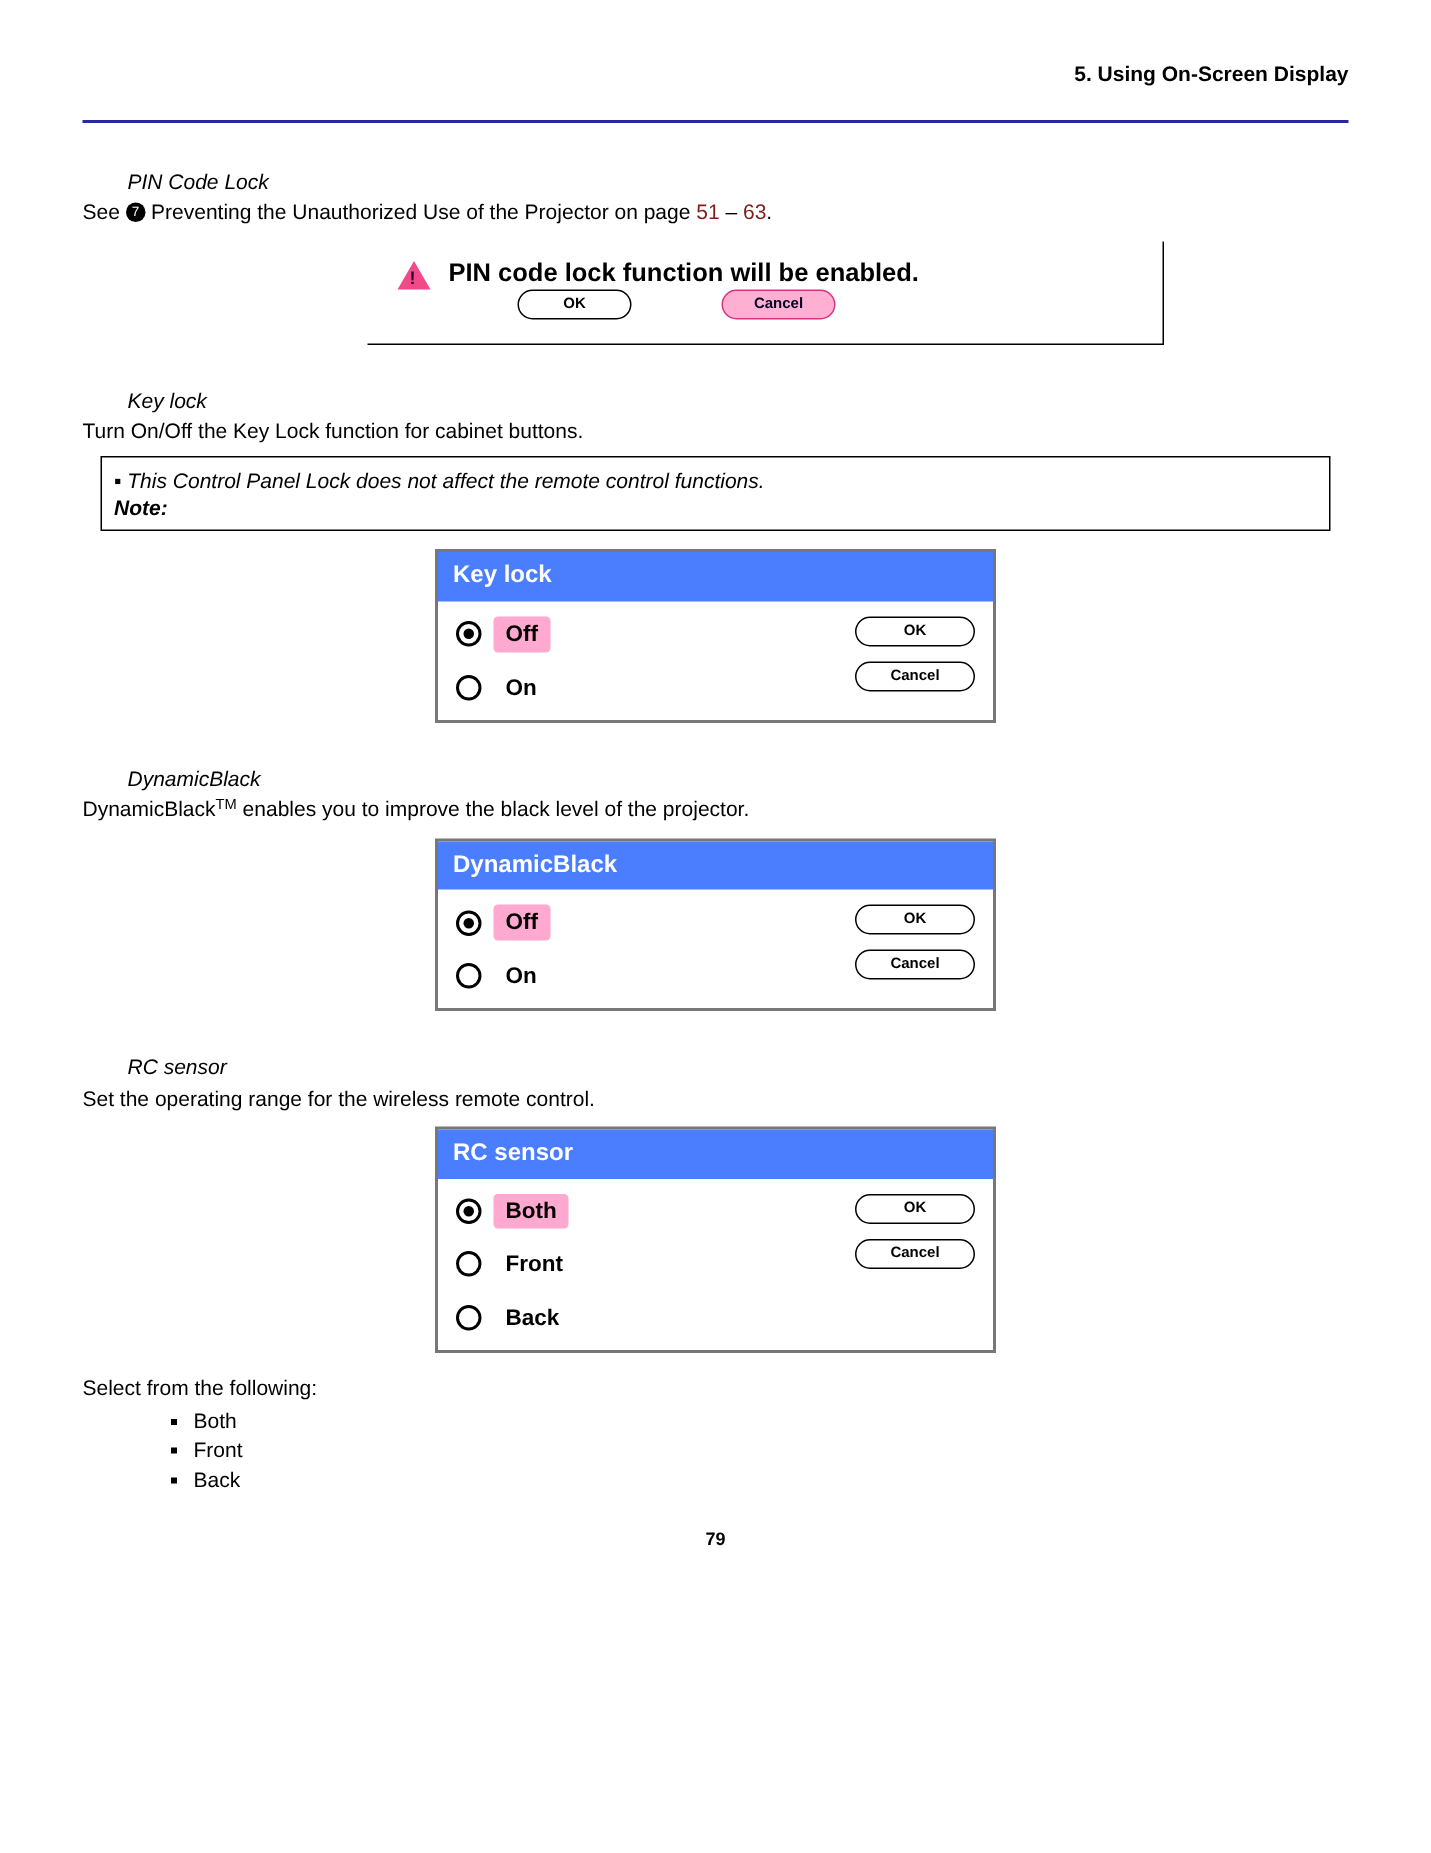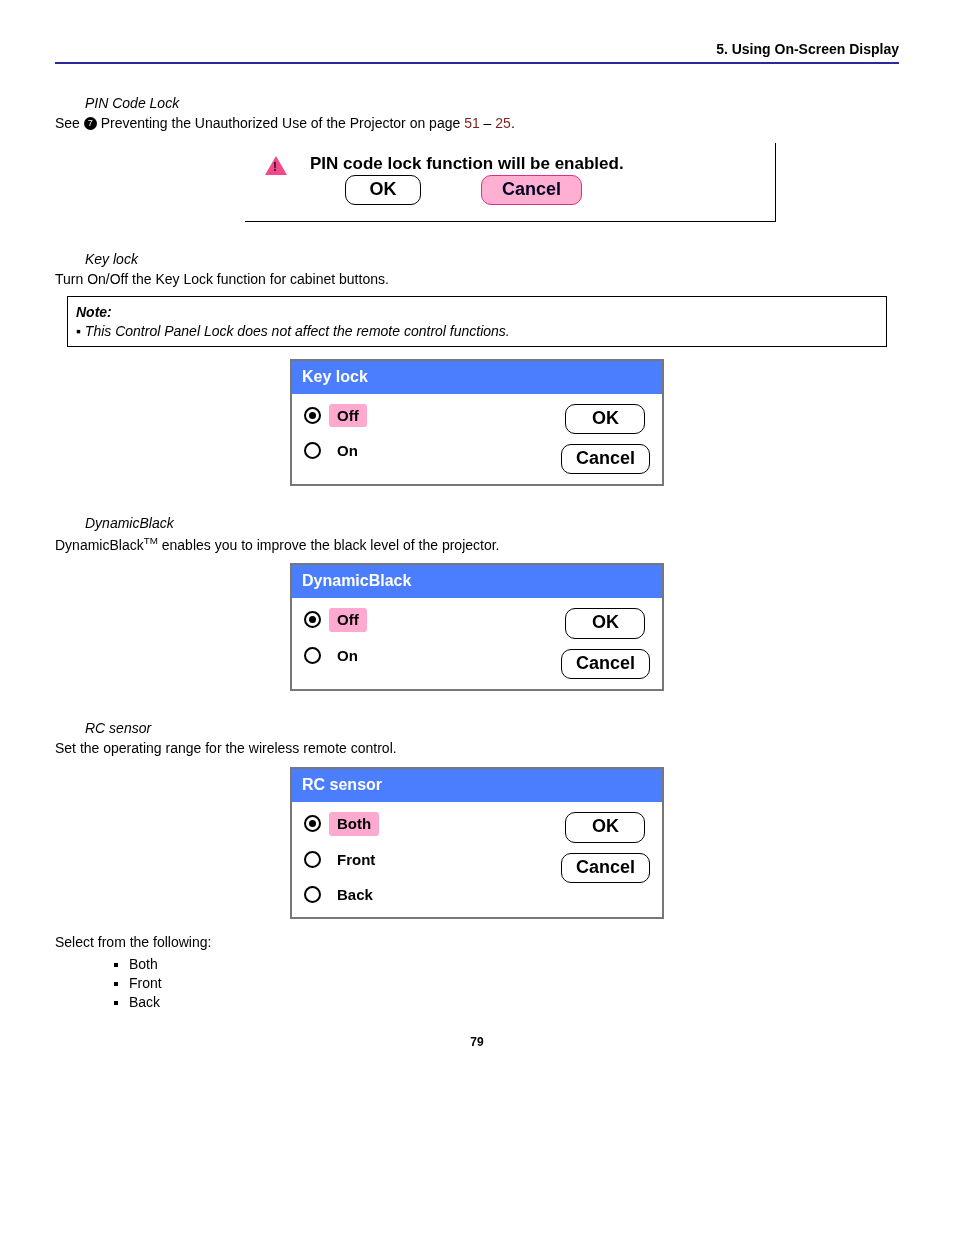--- a/index.html
+++ b/index.html
@@ -7,21 +7,21 @@
     font-size: 14px;
     color: #000;
     margin: 0;
     padding: 40px 55px 30px 55px;
     width: 844px;
     line-height: 1.3;
   }
   .section-header {
     text-align: right;
     font-weight: bold;
-    padding-bottom: 4px;
+    padding-bottom: 22px;
     font-family: Arial, sans-serif;
   }
   .hr-line {
     border-bottom: 2px solid #2a2a9a;
     margin-bottom: 30px;
   }
   .subhead {
     font-style: italic;
     margin-left: 30px;
     margin-top: 28px;
@@ -68,21 +68,21 @@
     width: 490px;
     margin: 10px 0 10px 190px;
     border-right: 1.5px solid #000;
     border-bottom: 1.5px solid #000;
     padding: 10px 20px 16px 20px;
     font-family: Arial, sans-serif;
   }
   .confirm-top {
     display: flex;
     align-items: flex-start;
-    gap: 23px;
+    gap: 12px;
   }
   .warn-icon {
     width: 0;
     height: 0;
     border-left: 11px solid transparent;
     border-right: 11px solid transparent;
     border-bottom: 19px solid #f04a8a;
     position: relative;
     margin-top: 3px;
     flex: none;
@@ -110,21 +110,21 @@
     gap: 60px;
     margin-left: 80px;
   }
 
   
   .pill-btn {
     border: 1.5px solid #000;
     border-radius: 10px;
     padding: 2px 20px 3px 20px;
     font-weight: bold;
-    font-size: 18px;
+    font-size: 10px;
     background: #fff;
     min-width: 34px;
     text-align: center;
     display: inline-block;
   }
   .pill-btn.highlight {
     background: #ffb0d2;
     border-color: #d63384;
     color: #002;
   }
@@ -210,40 +210,40 @@
   sup { font-size: 0.7em; margin-top: 12px; }
 </style>
 </head>
 <body>
 
 <div class="section-header">5. Using On-Screen Display</div>
 <div class="hr-line"></div>
 
 <div class="subhead">PIN Code Lock</div>
 <p class="paratext">
-  <span>See </span><span class="seven-icon">7</span><span> Preventing the Unauthorized Use of the Projector on page </span><span class="link">51</span><span> – </span><span class="link">25</span><span>.</span>
+  <span>See </span><span class="seven-icon">7</span><span> Preventing the Unauthorized Use of the Projector on page </span><span class="link">51</span><span> – </span><span class="link">63</span><span>.</span>
 </p>
 
 <div class="confirm-dialog">
   <div class="confirm-top">
     <div class="warn-icon"></div>
     <div class="confirm-text">PIN code lock function will be enabled.</div>
   </div>
   <div class="confirm-btns">
     <div class="pill-btn">OK</div>
     <div class="pill-btn highlight">Cancel</div>
   </div>
 </div>
 
 <div class="subhead">Key lock</div>
 <p class="paratext">Turn On/Off the Key Lock function for cabinet buttons.</p>
 
 <div class="note-box">
+  <div>▪ This Control Panel Lock does not affect the remote control functions.</div>
   <div><span class="note-title">Note:</span></div>
-  <div>▪ This Control Panel Lock does not affect the remote control functions.</div>
 </div>
 
 <div class="osd-panel">
   <div class="osd-title">Key lock</div>
   <div class="osd-body">
     <div class="osd-options">
       <div class="osd-opt">
         <span class="radio on"></span>
         <span class="opt-label selected">Off</span>
       </div>

